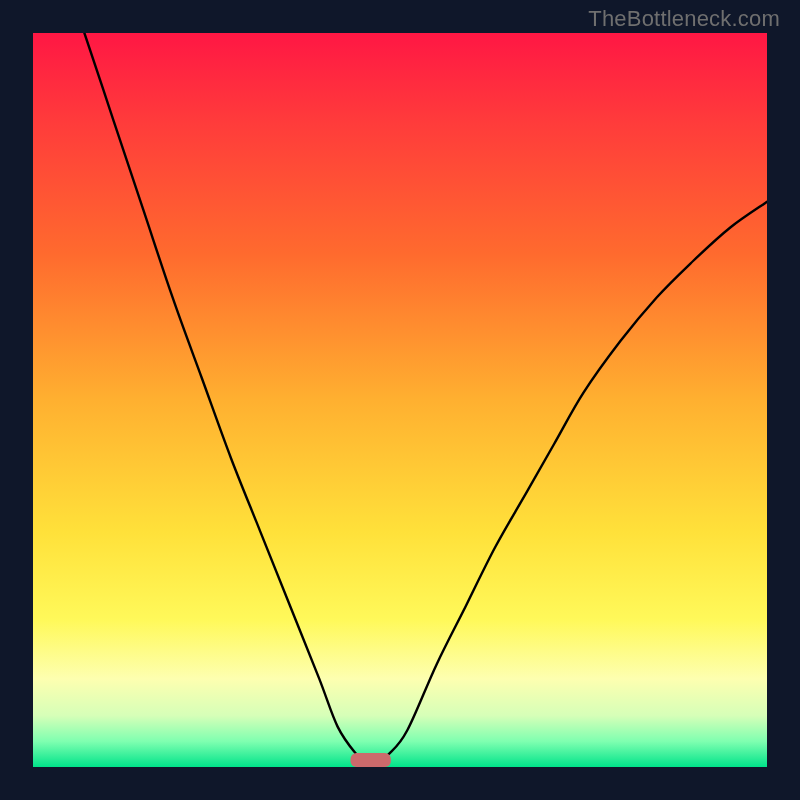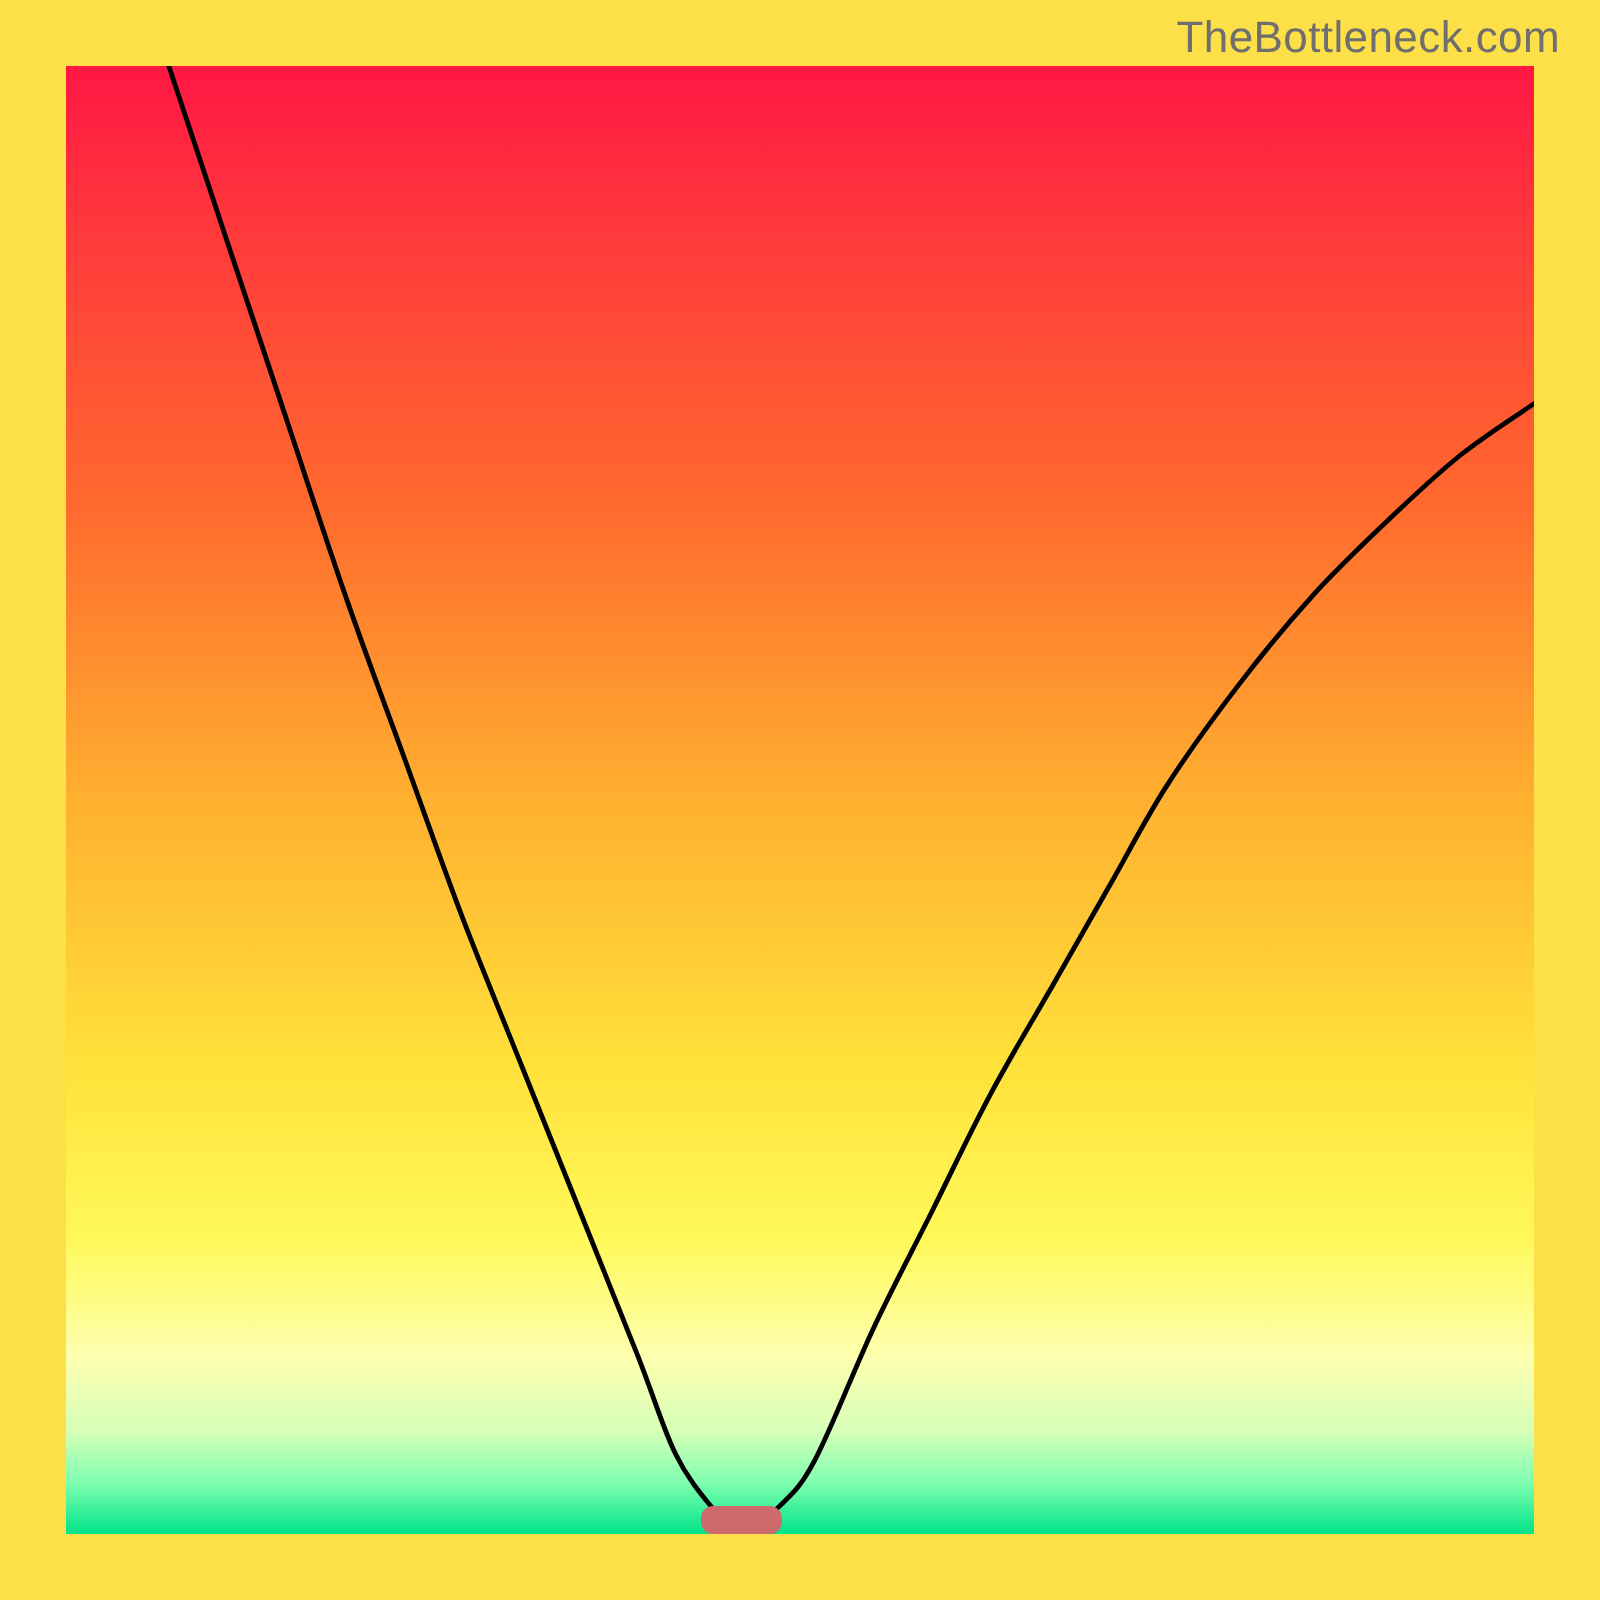--- a/index.html
+++ b/index.html
@@ -7,21 +7,21 @@
     padding: 0;
     width: 800px;
     height: 800px;
     overflow: hidden;
     background: #000;
     font-family: Arial, Helvetica, sans-serif;
   }
   .frame {
     position: absolute;
     inset: 0;
-    background: #fde047;
+    background: #0f172a;
     padding-left: 44px;
   }
   .plot {
     position: absolute;
     left: 33px;
     top: 33px;
     width: 734px;
     height: 734px;
   }
   .watermark {

